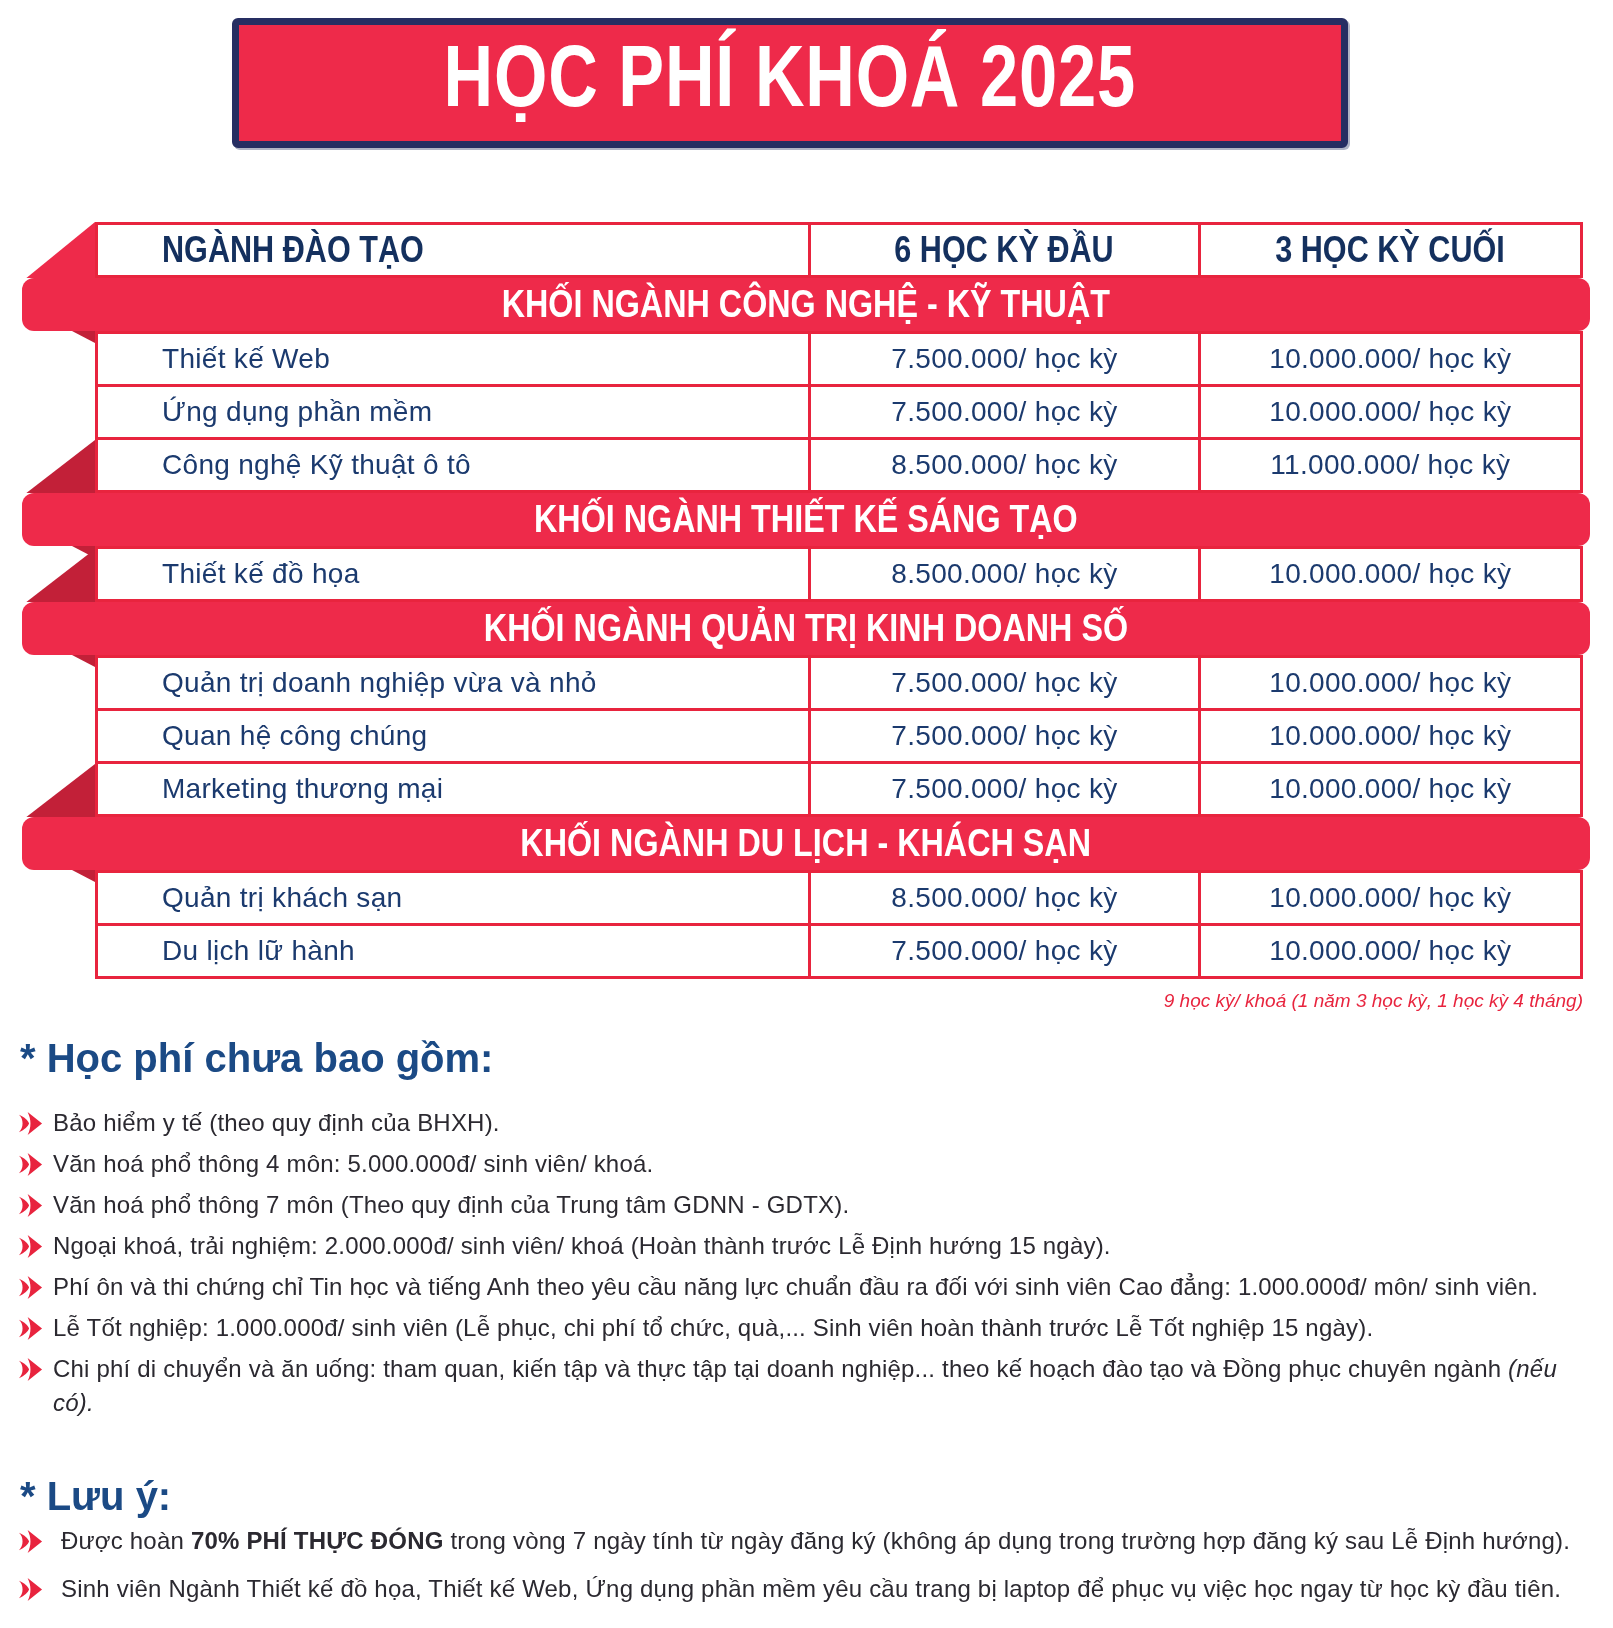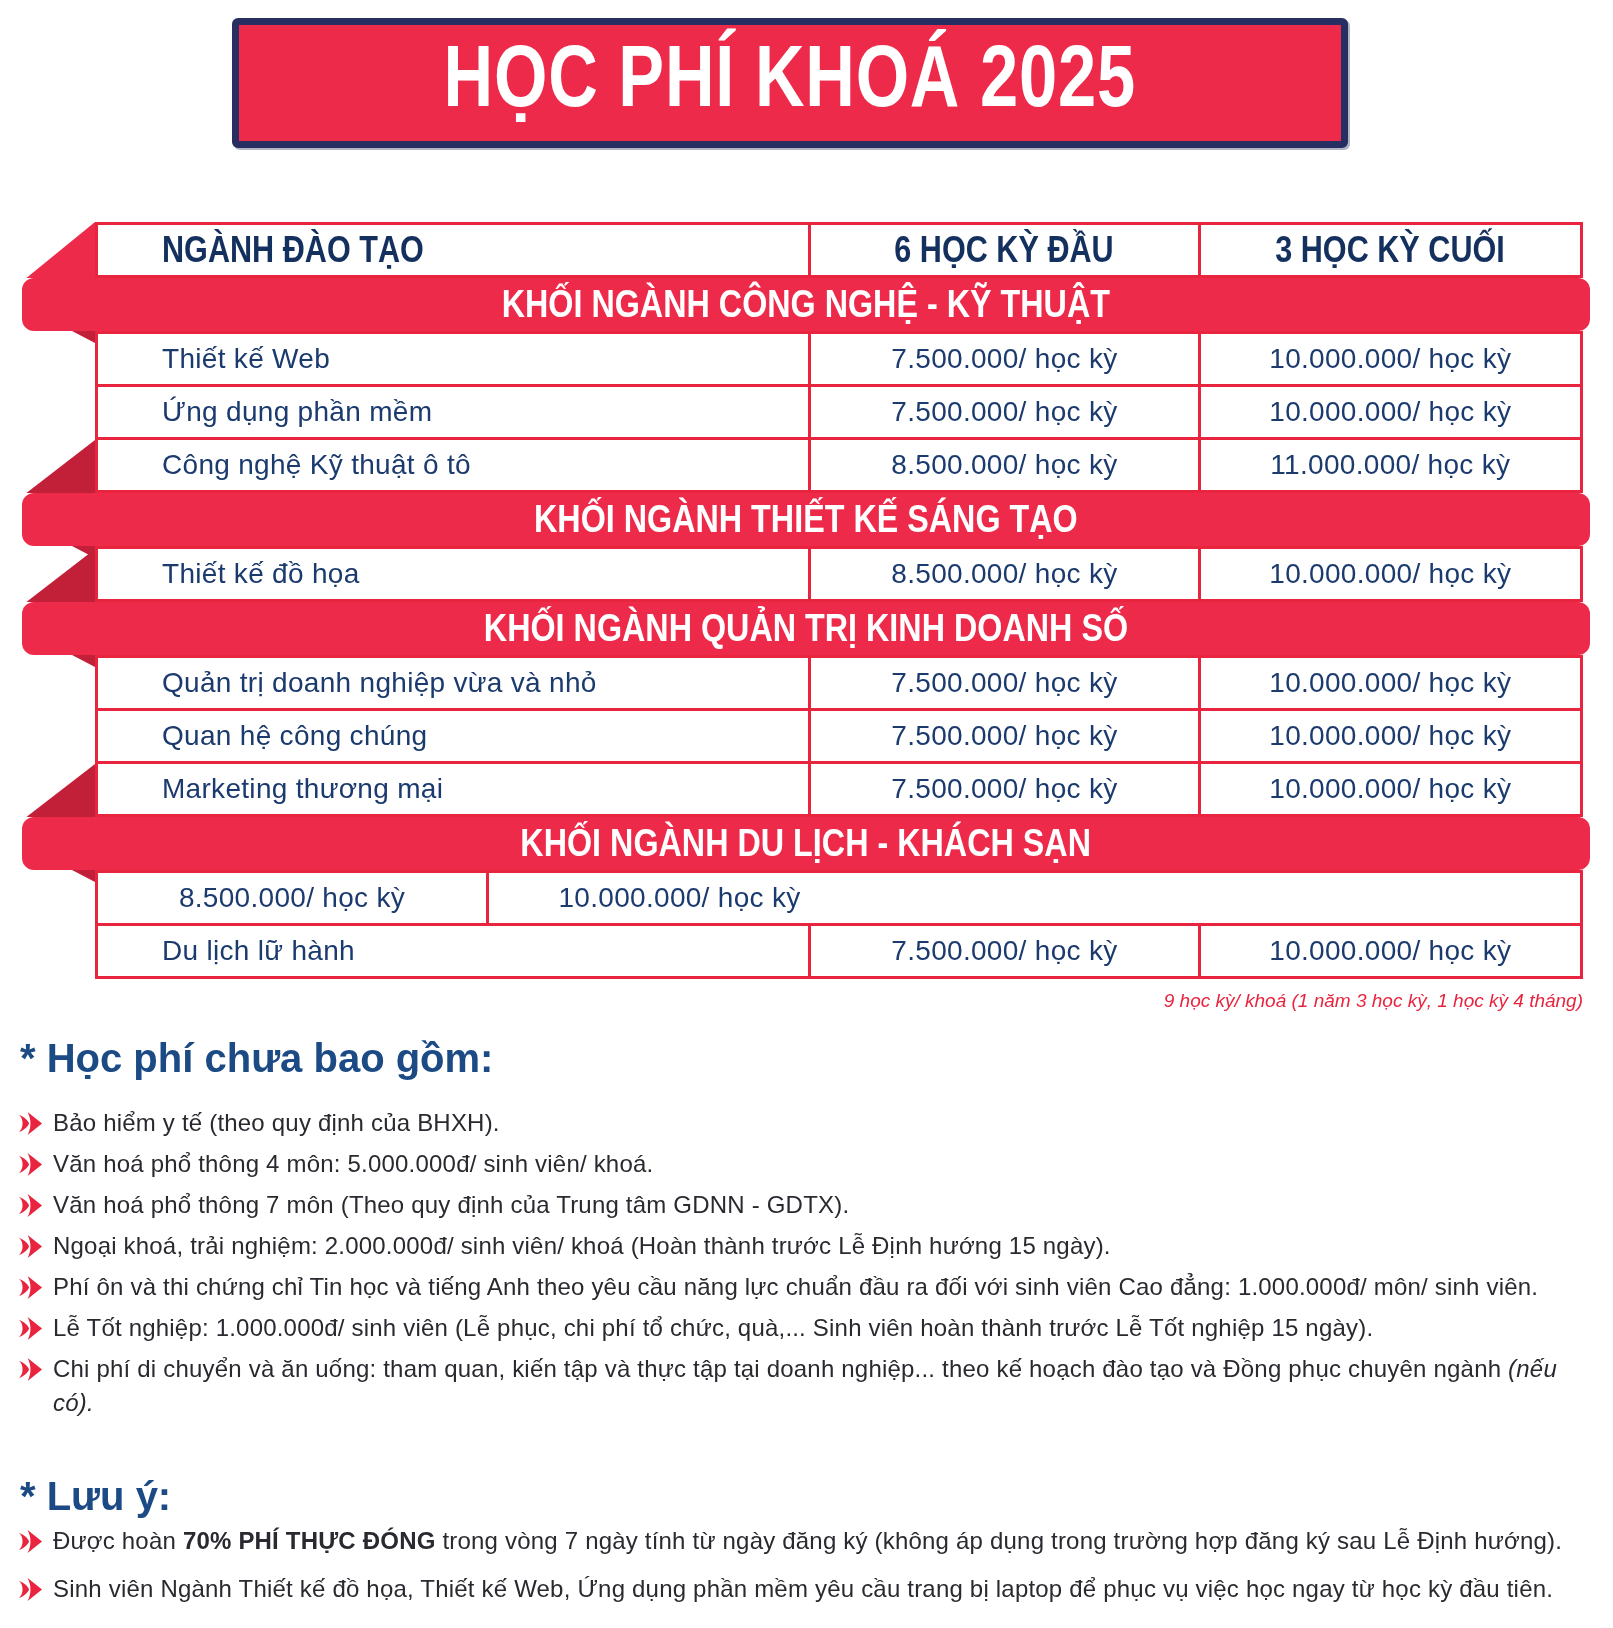--- a/index.html
+++ b/index.html
@@ -76,21 +76,21 @@
   .sec-heading{
     position:absolute;left:20px;color:var(--headingblue);
     font-weight:bold;font-size:40px;white-space:nowrap;
   }
   #heading-exclusions{top:1036px;}
   #heading-notes{top:1474px;}
   .list{position:absolute;left:18px;width:1578px;}
   #list-exclusions{top:1106px;}
   #list-notes{top:1524px;}
   .item{display:flex;margin-bottom:7px;}
-  #list-notes .item{margin-bottom:14px;}
+  #list-notes .item{margin-bottom:14px;gap:8px;}
   .item svg{flex:0 0 auto;margin:5px 10px 0 0;}
   .item .txt{
     font-size:24px;color:var(--bodytext);line-height:34px;letter-spacing:.2px;
   }
   .item .txt .b{font-weight:bold;}
   .item .txt .i{font-style:italic;}
 </style>
 </head>
 <body>
 
@@ -160,20 +160,21 @@
         <div class="c c1 dcell">Marketing thương mại</div>
         <div class="c c2 dcell">7.500.000/ học kỳ</div>
         <div class="c c3 dcell">10.000.000/ học kỳ</div>
       </div>
       <div class="band">
         <div class="wedge"></div>
         <div class="underfold"></div>
         <div class="band-text">KHỐI NGÀNH DU LỊCH - KHÁCH SẠN</div>
       </div>
       <div class="trow after-band">
+        <div class="c c1 dcell">Quản trị khách sạn</div>
         <div class="c c2 dcell">8.500.000/ học kỳ</div>
         <div class="c c3 dcell">10.000.000/ học kỳ</div>
       </div>
       <div class="trow">
         <div class="c c1 dcell">Du lịch lữ hành</div>
         <div class="c c2 dcell">7.500.000/ học kỳ</div>
         <div class="c c3 dcell">10.000.000/ học kỳ</div>
       </div>
     </div>
 </div>

